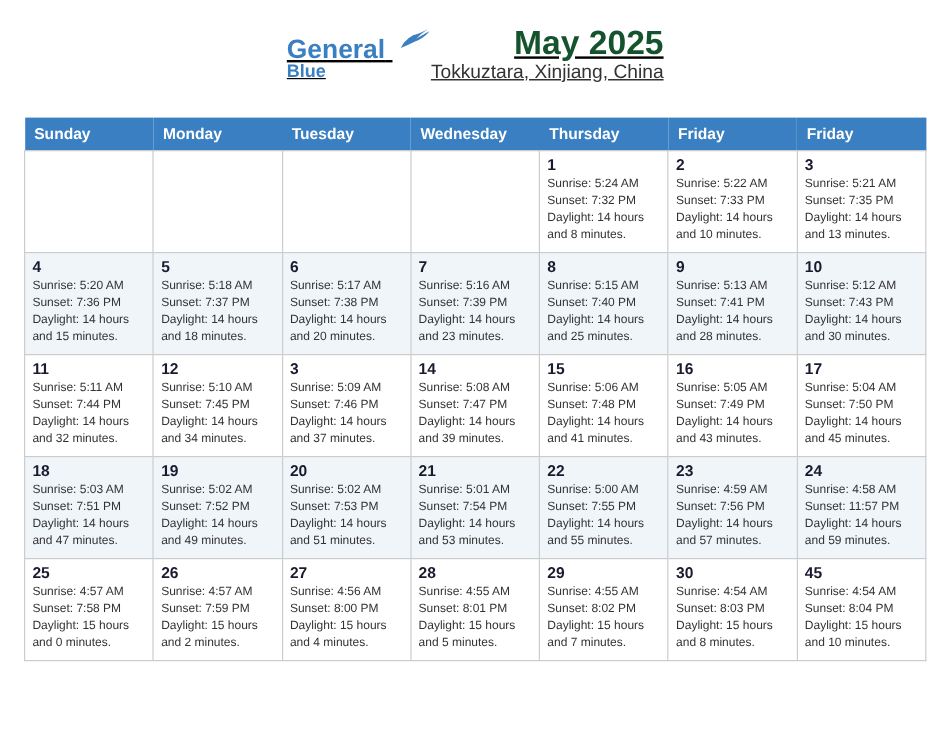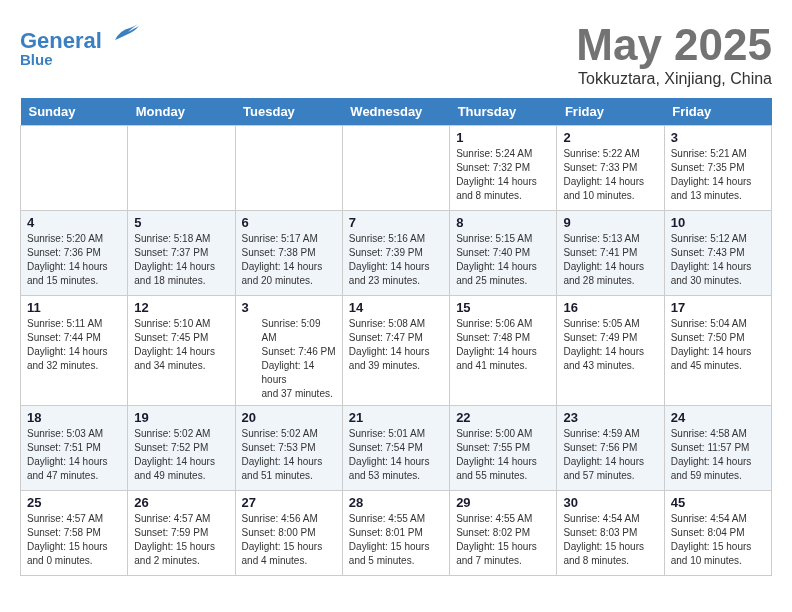--- a/index.html
+++ b/index.html
@@ -5,23 +5,24 @@
     * { box-sizing: border-box; margin: 0; padding: 0; }
     body {
       font-family: Arial, sans-serif;
       background: #fff;
       width: 792px;
       min-height: 612px;
       padding: 20px;
     }
     .header {
       display: flex;
-      justify-content: space-between;
+      justify-content: center;
       align-items: flex-start;
-      margin-bottom: 10px;
+      margin-bottom: 28px;
+      text-decoration: underline;
     }
     .logo {
       display: flex;
       align-items: center;
     }
     .logo-text {
       font-size: 22px;
       font-weight: bold;
       color: #1a1a2e;
       line-height: 1;
@@ -31,23 +32,23 @@
     }
     .logo-bird {
       width: 30px;
       height: 28px;
       margin-left: 2px;
     }
     .title-block {
       text-align: right;
     }
     .month-year {
-      font-size: 44px;
+      font-size: 28px;
       font-weight: bold;
-      color: #737373;
+      color: #14532d;
     }
     .location {
       font-size: 16px;
       color: #333;
     }
     table {
       width: 100%;
       border-collapse: collapse;
       font-size: 11px;
     }
@@ -211,21 +212,21 @@
         </td>
         <td>
           <div class="day-number">12</div>
           <div class="day-info" style="white-space: pre-line;">Sunrise: 5:10 AM
 Sunset: 7:45 PM
 Daylight: 14 hours
 and 34 minutes.</div>
         </td>
         <td>
           <div class="day-number">3</div>
-          <div class="day-info" style="white-space: pre-line; margin-left: 20px;">Sunrise: 5:09 AM
+          <div class="day-info" style="white-space: pre-line;">Sunrise: 5:09 AM
 Sunset: 7:46 PM
 Daylight: 14 hours
 and 37 minutes.</div>
         </td>
         <td>
           <div class="day-number">14</div>
           <div class="day-info" style="white-space: pre-line;">Sunrise: 5:08 AM
 Sunset: 7:47 PM
 Daylight: 14 hours
 and 39 minutes.</div>

